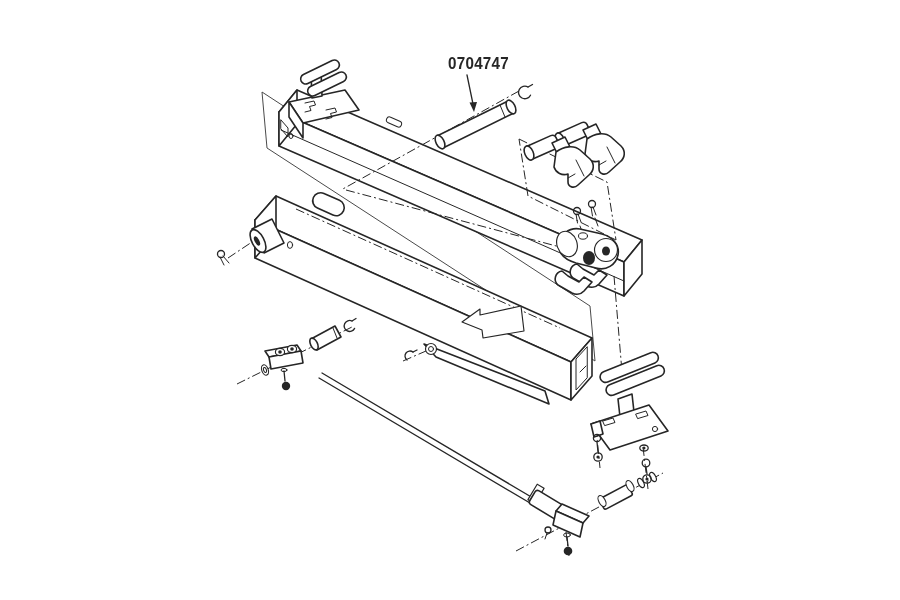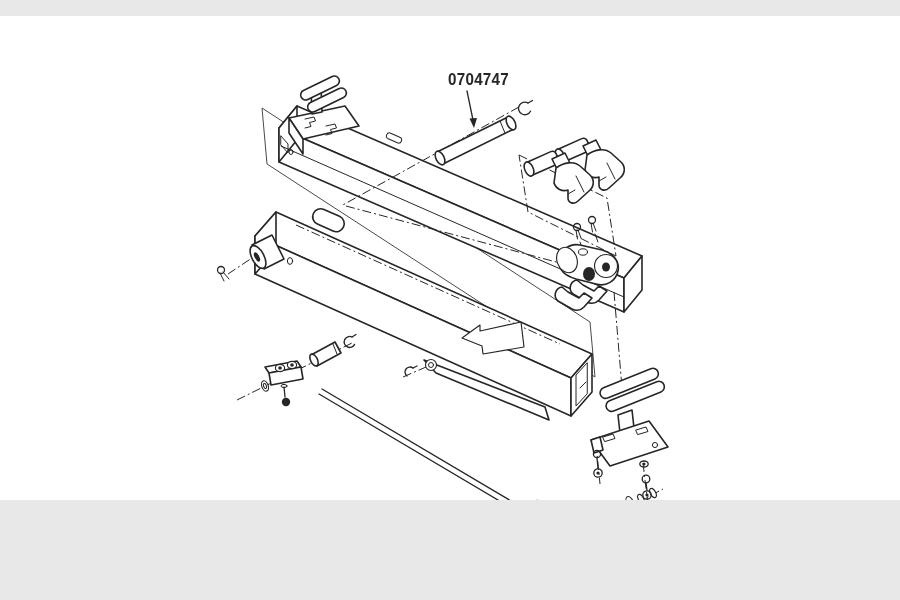--- a/index.html
+++ b/index.html
@@ -2,21 +2,21 @@
 <html style="--background: #ffffff; --ink: #262626; --phantom-line: #4a4a4a;"><head>
 <meta charset="utf-8">
 <style>
   :root{
     --background:#ffffff;
     --ink:#262626;
     --phantom-line:#4a4a4a;
   }
   html,body{margin:0;padding:0;background:#e8e8e8;}
   .stage{
-    position:relative;width:900px;height:484px;margin:16px auto;
+    position:relative;width:900px;height:600px;margin:0 auto;
     background:var(--background);overflow:hidden;
     font-family:"Liberation Sans",sans-serif;
   }
   svg{display:block;width:900px;height:600px;}
   .part       {fill:#ffffff;stroke:var(--ink);stroke-width:1.6;stroke-linejoin:round;}
   .part-thin  {fill:#ffffff;stroke:var(--ink);stroke-width:1.15;stroke-linejoin:round;}
   .ln         {fill:none;stroke:var(--ink);stroke-width:1.3;stroke-linecap:round;stroke-linejoin:round;}
   .thin       {fill:none;stroke:var(--ink);stroke-width:1;stroke-linecap:round;}
   .dark       {fill:var(--ink);stroke:none;}
   .dash       {fill:none;stroke:var(--ink);stroke-width:1;stroke-dasharray:9 3 2 3;}

